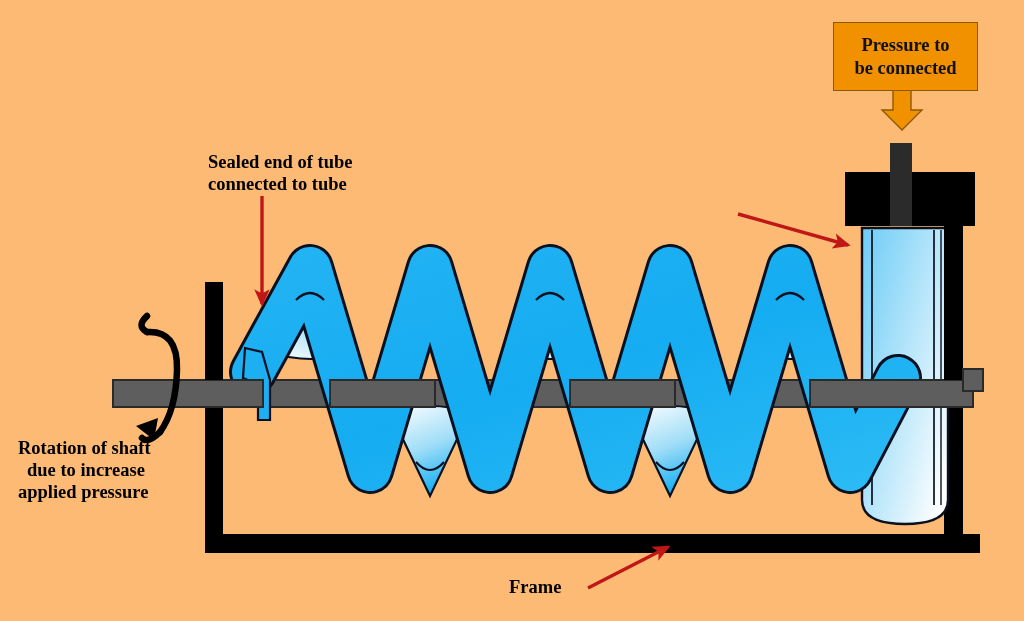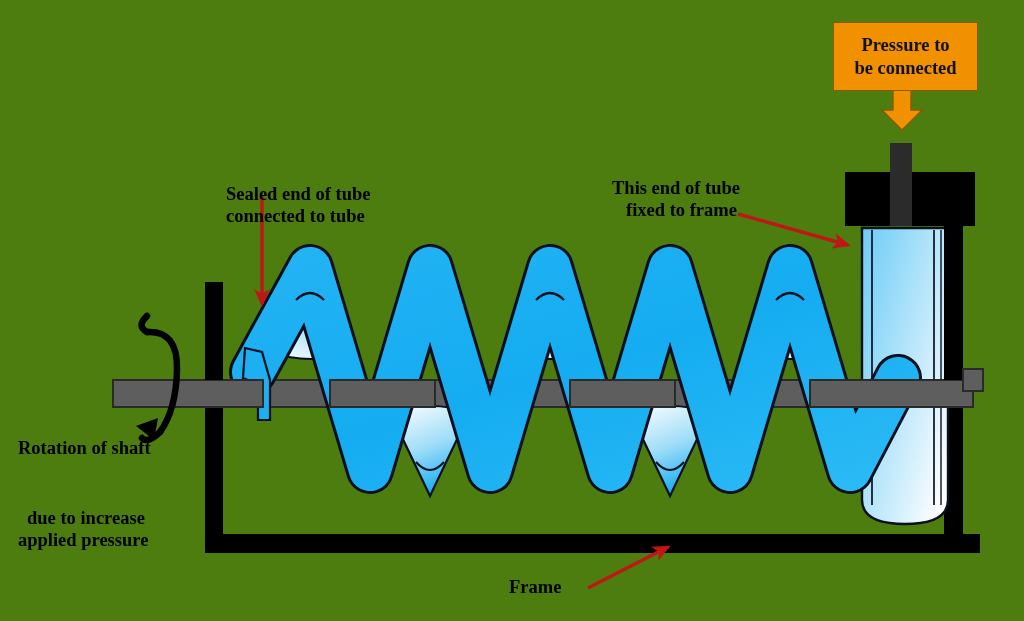--- a/index.html
+++ b/index.html
@@ -1,27 +1,27 @@
 <!DOCTYPE html>
 <html><head>
 <meta charset="utf-8">
 <style>
   html,body{margin:0;padding:0;background:#ffffff;}
   body{width:1024px;height:621px;overflow:hidden;
        font-family:"Liberation Serif", serif;}
-  #stage{position:relative;width:1024px;height:621px;background:#4d7c0f;}
+  #stage{position:relative;width:1024px;height:621px;background:#fdba74;}
   svg.diagram{position:absolute;left:0;top:0;width:1024px;height:621px;}
 
   .anno{position:absolute;font-family:"Liberation Serif", serif;
         font-weight:bold;color:#000;line-height:1.18;}
-  #anno-sealed{left:226px;top:152px;font-size:18.5px;margin-top:32px;}
+  #anno-sealed{left:208px;top:152px;font-size:18.5px;}
   #anno-fixed{left:612px;top:178px;font-size:18.5px;}
   #anno-rotation{left:18px;top:438px;font-size:18.5px;}
   #anno-frame{left:509px;top:577px;font-size:18.5px;}
-  #anno-rotation div:nth-child(2){padding-left:9px;margin-top:48px;}
+  #anno-rotation div:nth-child(2){padding-left:9px;}
   #anno-fixed div:nth-child(2){padding-left:14px;}
 
   #pressure-box{position:absolute;left:833px;top:22px;width:145px;height:69px;
                 background:#F29100;border:1.5px solid #8a5a00;box-sizing:border-box;
                 display:flex;flex-direction:column;align-items:center;
                 justify-content:center;}
   #pressure-box div{font-family:"Liberation Serif", serif;font-weight:bold;
                     font-size:18.5px;color:#111;line-height:1.22;text-align:center;}
 </style>
 </head>
@@ -143,24 +143,20 @@
   <div id="pressure-box">
     <div>Pressure to</div>
     <div>be connected</div>
   </div>
 
   <div class="anno" id="anno-sealed">
     <div>Sealed end of tube</div>
     <div>connected to tube</div>
   </div>
 
-  <div class="anno" id="anno-fixed">
-    <div>This end of tube</div>
-    <div>fixed to frame</div>
-  </div>
 
   <div class="anno" id="anno-rotation">
     <div>Rotation of shaft</div>
     <div>due to increase</div>
     <div>applied pressure</div>
   </div>
 
   <div class="anno" id="anno-frame">
     <div>Frame</div>
   </div>

